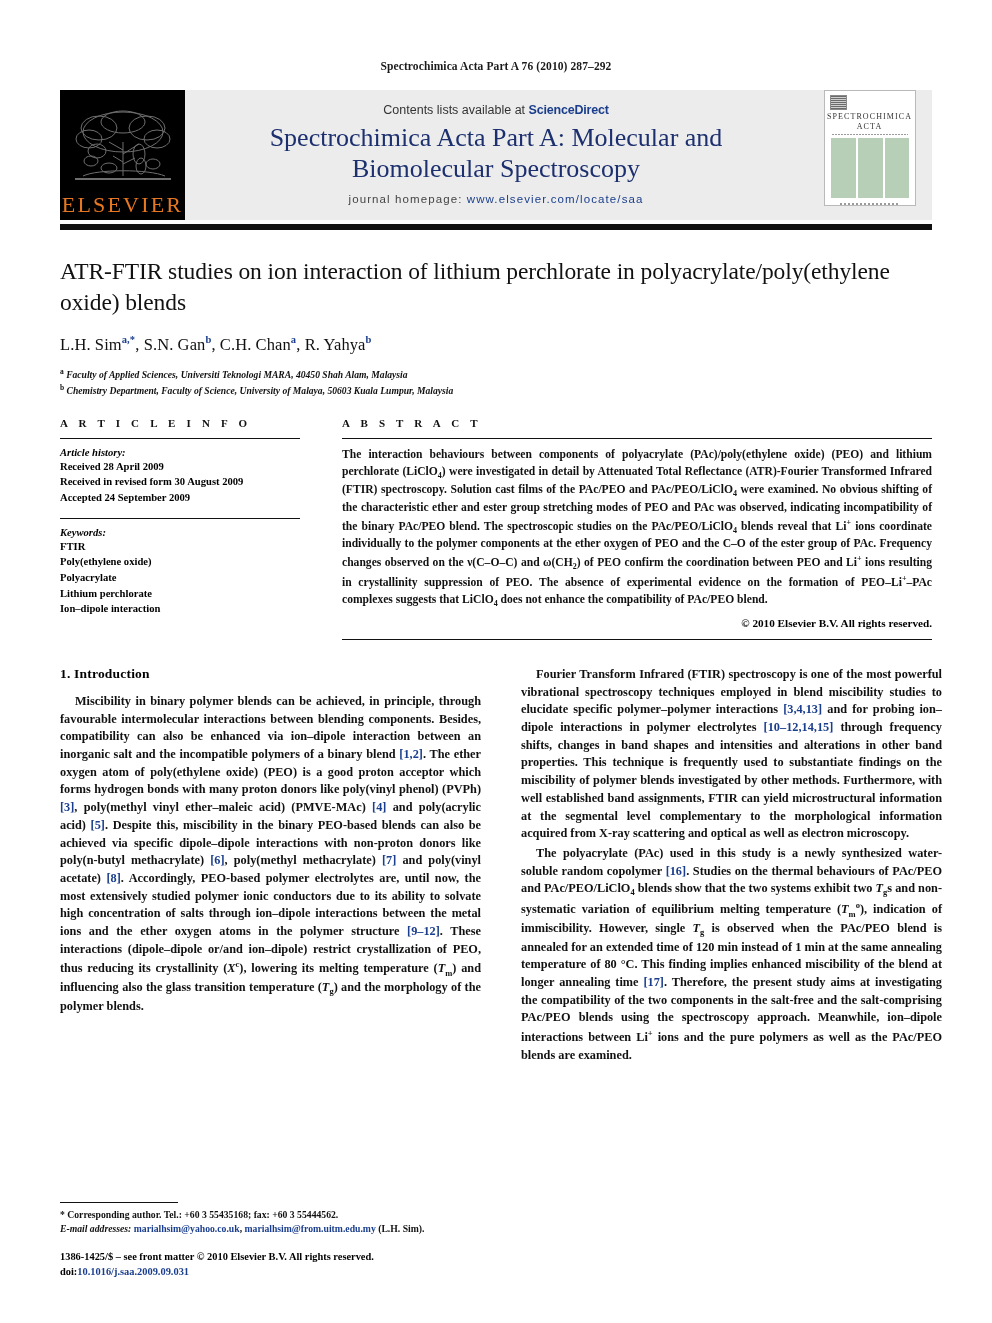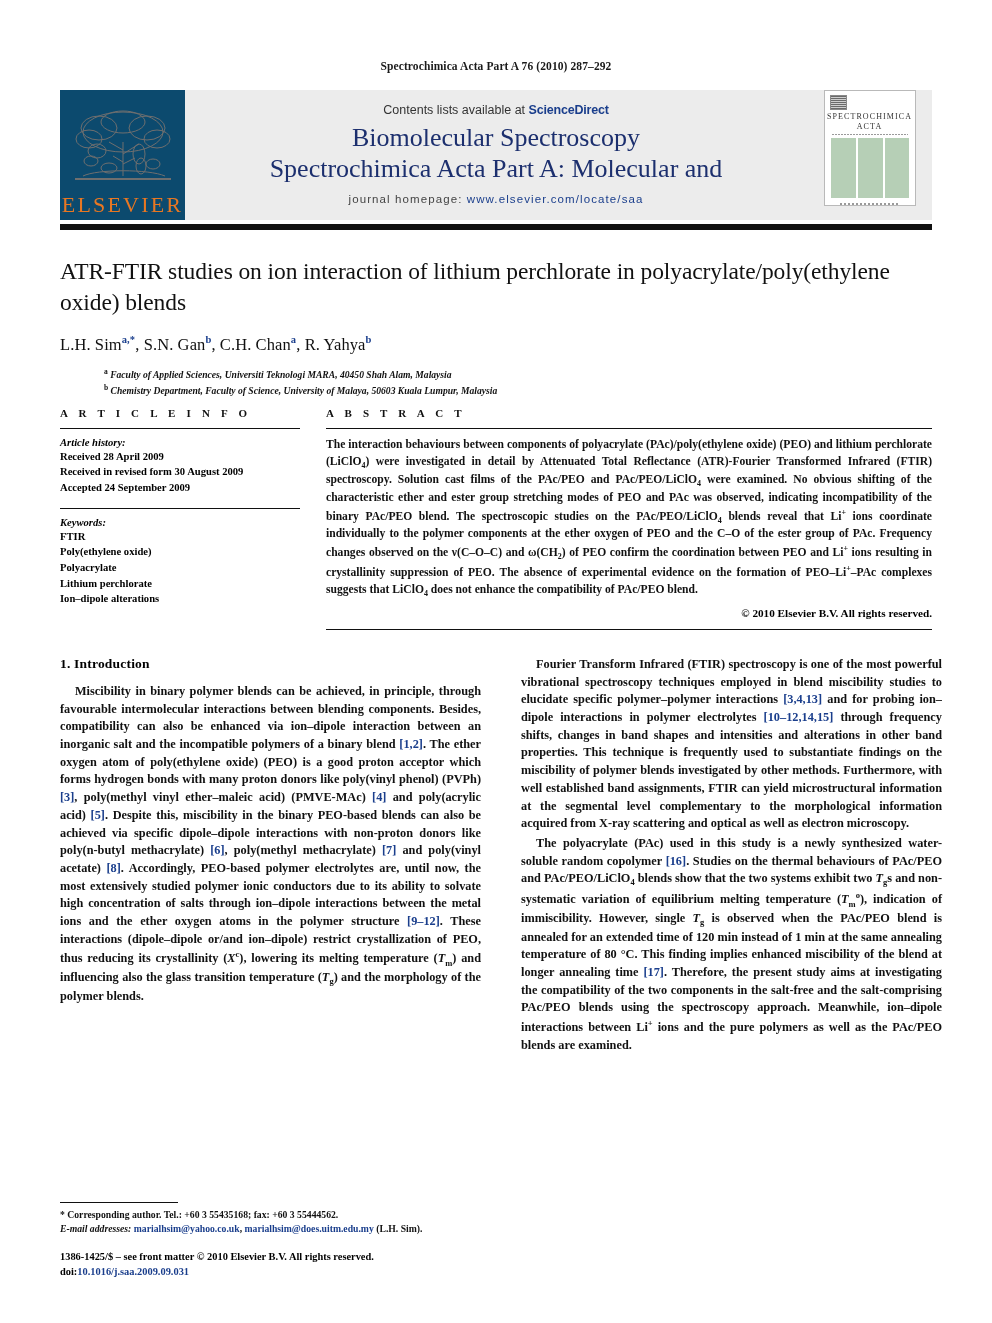--- a/index.html
+++ b/index.html
@@ -37,21 +37,21 @@
   .masthead {
     margin-top: 18px;
     height: 130px;
     display: flex;
     align-items: stretch;
     border: 0;
   }
   .masthead-left {
     width: 125px;
     flex: 0 0 125px;
-    background: #0c4a6e;
+    background: #000000;
     display: flex;
     flex-direction: column;
     align-items: center;
     justify-content: flex-end;
     padding-bottom: 4px;
     box-sizing: border-box;
   }
   .elsevier-tree {
     width: 108px;
     height: 86px;
@@ -193,29 +193,28 @@
     letter-spacing: 0.1px;
   }
   .authors sup { font-size: 10.5px; color: #1a3e8c; font-weight: bold; vertical-align: super; }
   .affiliations {
     margin-top: 11px;
     font-size: 9.6px;
     font-style: italic;
     font-weight: bold;
     line-height: 1.5;
     color: #111;
-    margin-left: 44px;
   }
   .affiliations sup { font-style: normal; font-size: 7.5px; }
 
   
   .info-abstract {
-    margin-top: 8px;
-    display: flex;
-    gap: 26px;
+    margin-top: 18px;
+    display: flex;
+    gap: 42px;
   }
   .col-info { width: 240px; flex: 0 0 240px; }
   .col-abs  { flex: 1 1 auto; }
   .sec-head {
     font-family: "Liberation Serif", serif;
     font-size: 11px;
     font-weight: bold;
     letter-spacing: 4.2px;
     color: #111;
     margin-bottom: 9px;
@@ -341,22 +340,22 @@
         <rect x="6" y="72" width="96" height="2" fill="#6f6f6f"></rect>
       </svg>
       <div class="elsevier-word">ELSEVIER</div>
     </div>
 
     <div class="masthead-center">
       <div class="contents-line">
         <span>Contents lists available at </span><span class="sd">ScienceDirect</span>
       </div>
       <div class="journal-title">
+        <div>Spectrochimica Acta Part A: Molecular and</div>
         <div>Biomolecular Spectroscopy</div>
-        <div>Spectrochimica Acta Part A: Molecular and</div>
       </div>
       <div class="homepage-line">
         <span>journal homepage:</span>
         <span class="url">www.elsevier.com/locate/saa</span>
       </div>
     </div>
 
     <div class="masthead-right">
       <div class="cover-thumb">
         <div class="cover-badge"></div>
@@ -390,21 +389,21 @@
       <div class="info-label">Article history:</div>
       <div class="info-line">Received 28 April 2009</div>
       <div class="info-line">Received in revised form 30 August 2009</div>
       <div class="info-line">Accepted 24 September 2009</div>
       <hr class="hr-thin-b">
       <div class="info-label">Keywords:</div>
       <div class="info-line">FTIR</div>
       <div class="info-line">Poly(ethylene oxide)</div>
       <div class="info-line">Polyacrylate</div>
       <div class="info-line">Lithium perchlorate</div>
-      <div class="info-line">Ion–dipole alterations</div>
+      <div class="info-line">Ion–dipole interaction</div>
     </div>
 
     <div class="col-abs">
       <div class="sec-head">A B S T R A C T</div>
       <hr class="hr-thin">
       <div class="abstract-text">The interaction behaviours between components of polyacrylate (PAc)/poly(ethylene oxide) (PEO) and lithium perchlorate (LiClO<sub>4</sub>) were investigated in detail by Attenuated Total Reflectance (ATR)-Fourier Transformed Infrared (FTIR) spectroscopy. Solution cast films of the PAc/PEO and PAc/PEO/LiClO<sub>4</sub> were examined. No obvious shifting of the characteristic ether and ester group stretching modes of PEO and PAc was observed, indicating incompatibility of the binary PAc/PEO blend. The spectroscopic studies on the PAc/PEO/LiClO<sub>4</sub> blends reveal that Li<sup>+</sup> ions coordinate individually to the polymer components at the ether oxygen of PEO and the C–O of the ester group of PAc. Frequency changes observed on the ν(C–O–C) and ω(CH<sub>2</sub>) of PEO confirm the coordination between PEO and Li<sup>+</sup> ions resulting in crystallinity suppression of PEO. The absence of experimental evidence on the formation of PEO–Li<sup>+</sup>–PAc complexes suggests that LiClO<sub>4</sub> does not enhance the compatibility of PAc/PEO blend.</div>
       <div class="copyright">© 2010 Elsevier B.V. All rights reserved.</div>
       <hr class="hr-abs-bottom">
     </div>
   </div>
@@ -416,17 +415,17 @@
     </div>
     <div class="bcol">
       <p class="para">Fourier Transform Infrared (FTIR) spectroscopy is one of the most powerful vibrational spectroscopy techniques employed in blend miscibility studies to elucidate specific polymer–polymer interactions <span class="ref">[3,4,13]</span> and for probing ion–dipole interactions in polymer electrolytes <span class="ref">[10–12,14,15]</span> through frequency shifts, changes in band shapes and intensities and alterations in other band properties. This technique is frequently used to substantiate findings on the miscibility of polymer blends investigated by other methods. Furthermore, with well established band assignments, FTIR can yield microstructural information at the segmental level complementary to the morphological information acquired from X-ray scattering and optical as well as electron microscopy.</p>
       <p class="para">The polyacrylate (PAc) used in this study is a newly synthesized water-soluble random copolymer <span class="ref">[16]</span>. Studies on the thermal behaviours of PAc/PEO and PAc/PEO/LiClO<sub>4</sub> blends show that the two systems exhibit two <i>T</i><sub>g</sub>s and non-systematic variation of equilibrium melting temperature (<i>T</i><sub>m</sub><sup>o</sup>), indication of immiscibility. However, single <i>T</i><sub>g</sub> is observed when the PAc/PEO blend is annealed for an extended time of 120 min instead of 1 min at the same annealing temperature of 80 °C. This finding implies enhanced miscibility of the blend at longer annealing time <span class="ref">[17]</span>. Therefore, the present study aims at investigating the compatibility of the two components in the salt-free and the salt-comprising PAc/PEO blends using the spectroscopy approach. Meanwhile, ion–dipole interactions between Li<sup>+</sup> ions and the pure polymers as well as the PAc/PEO blends are examined.</p>
     </div>
   </div>
 
   <div class="footnotes">
     <hr class="fn-rule">
     <div class="fn-line">* Corresponding author. Tel.: +60 3 55435168; fax: +60 3 55444562.</div>
-    <div class="fn-line"><span class="em">E-mail addresses:</span> <span class="fn-link">marialhsim@yahoo.co.uk</span>, <span class="fn-link">marialhsim@does.uitm.edu.my</span> (L.H. Sim).</div>
+    <div class="fn-line"><span class="em">E-mail addresses:</span> <span class="fn-link">marialhsim@yahoo.co.uk</span>, <span class="fn-link">marialhsim@from.uitm.edu.my</span> (L.H. Sim).</div>
     <div class="imprint">1386-1425/$ – see front matter © 2010 Elsevier B.V. All rights reserved.<br>doi:<span class="doi-link">10.1016/j.saa.2009.09.031</span></div>
   </div>
 
 </div>
 
 </body></html>

